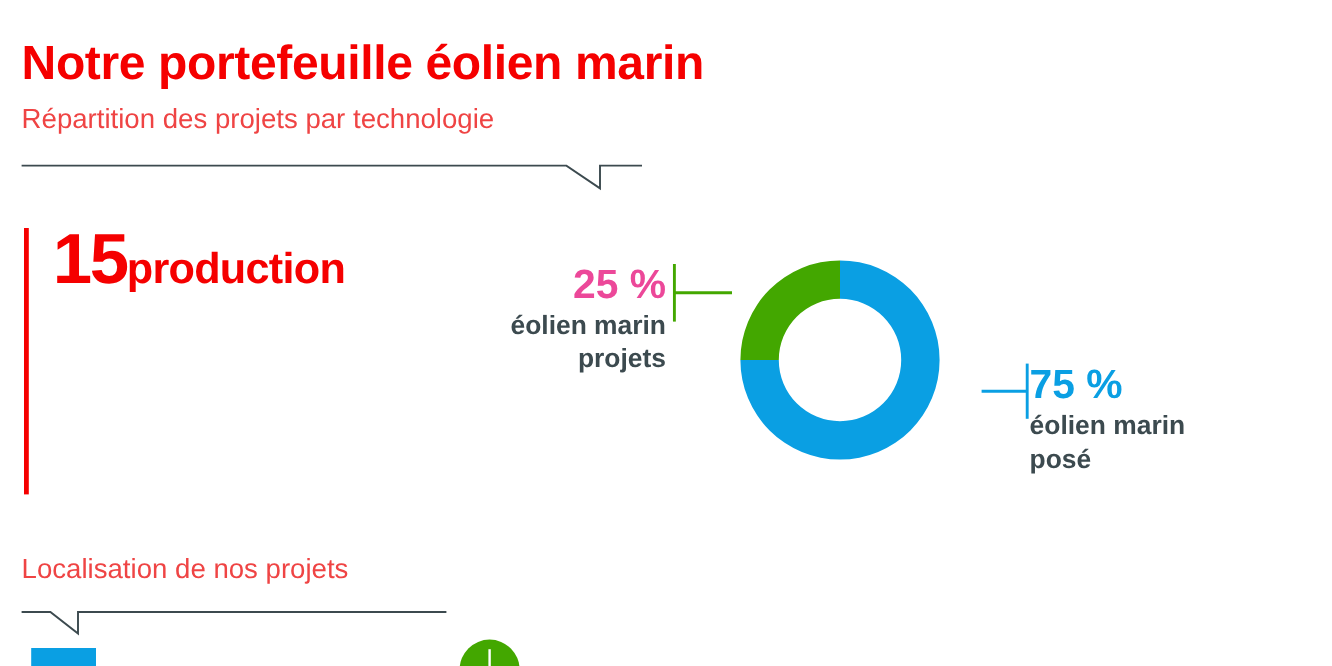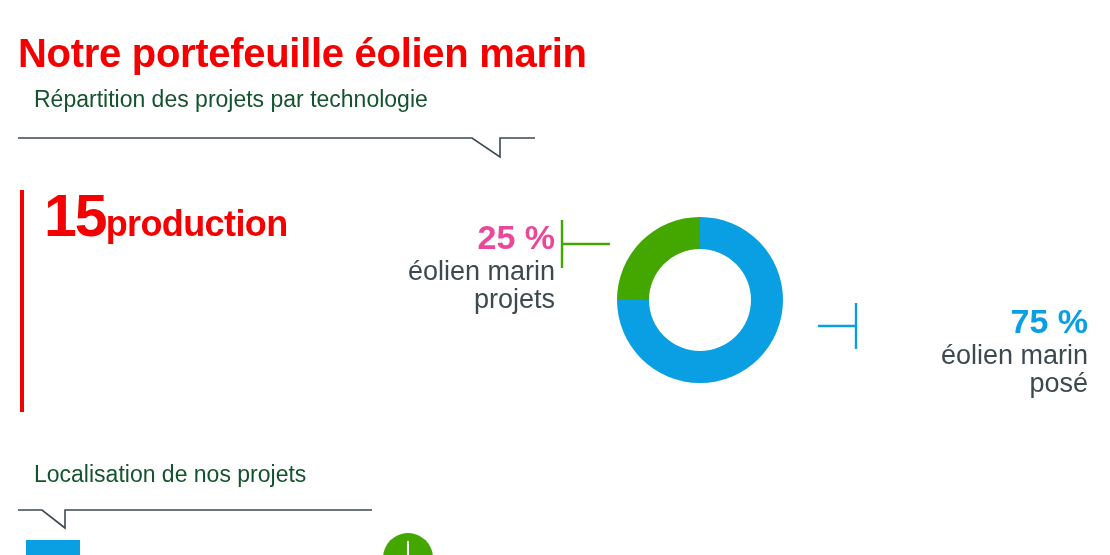--- a/index.html
+++ b/index.html
@@ -33,24 +33,23 @@
     letter-spacing: -0.3px;
     white-space: nowrap;
     line-height: 48px;
   }
 
   
   .section-heading {
     position: absolute;
     font-size: 23px;
     font-weight: normal;
-    color: #14532d;
+    color: #ef4444;
     white-space: nowrap;
     line-height: 28px;
-    margin-left: 16px;
   }
   #heading-techno { left: 18px; top: 85px; }
   #heading-localisation { left: 18px; top: 460px; }
 
   
   .divider {
     position: absolute;
     overflow: visible;
   }
   #divider-techno { left: 0px; top: 130px; }
@@ -120,40 +119,41 @@
     position: absolute;
   }
   .callout .callout-value {
     font-size: 34px;
     font-weight: bold;
     white-space: nowrap;
     line-height: 38px;
     margin: 0;
   }
   .callout .callout-desc {
-    font-size: 27px;
+    font-size: 22px;
     line-height: 26px;
     color: #3c4a4f;
     margin: 2px 0 0 0;
     white-space: nowrap;
+    font-weight: bold;
   }
 
   #callout-flottant {
     left: 340px;
     top: 218px;
     width: 215px;
     text-align: right;
   }
   #callout-flottant .callout-value { color: #ec4899; }
 
   #callout-pose {
     left: 858px;
     top: 302px;
     width: 230px;
-    text-align: right;
+    text-align: left;
   }
   #callout-pose .callout-value { color: #0a9fe3; }
 
   .leader {
     position: absolute;
     overflow: visible;
   }
   #leader-flottant { left: 555px; top: 216px; }
   #leader-pose { left: 818px; top: 300px; }
 

